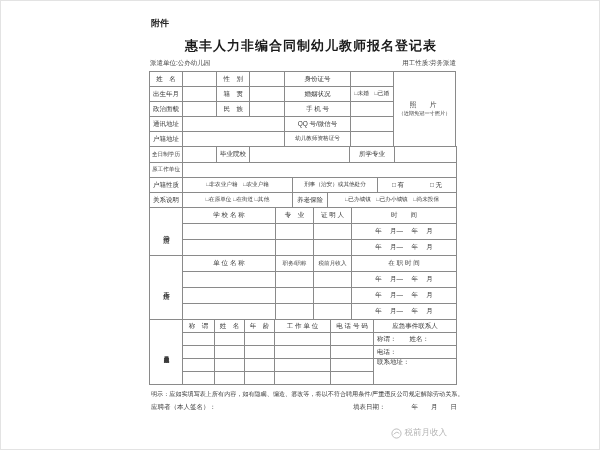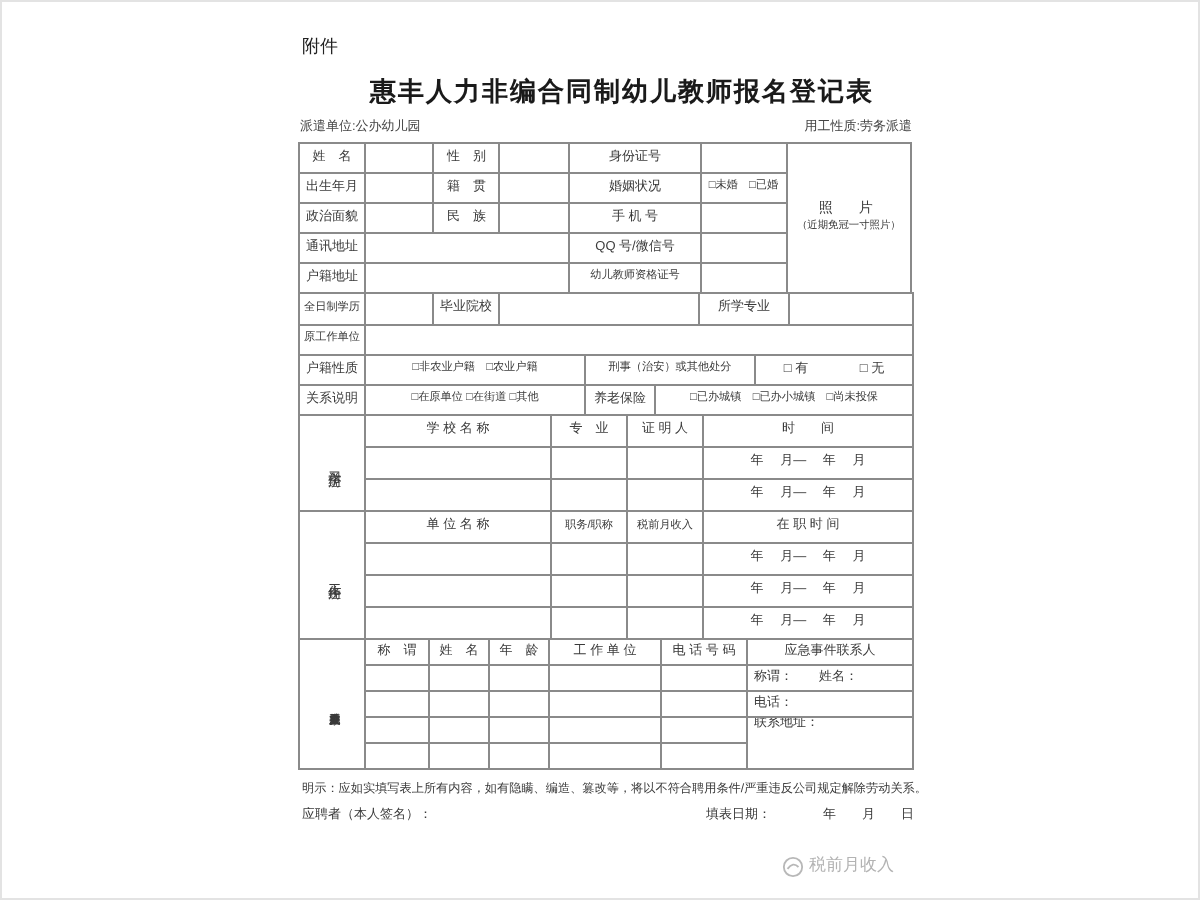--- a/index.html
+++ b/index.html
@@ -1,21 +1,21 @@
 <!DOCTYPE html>
 <html><head>
 <meta charset="utf-8">
 <style>
   html,body{margin:0;padding:0;background:#fff;}
   .canvas{
     position:relative;width:600px;height:450px;background:#ffffff;
     font-family:"Liberation Sans","DejaVu Sans",sans-serif;color:#333;
     overflow:hidden;box-sizing:border-box;border:1px solid #e3e3e3;
   }
-  .attachment{position:absolute;left:150px;top:16px;font-size:9px;font-weight:normal;color:#222;}
+  .attachment{position:absolute;left:150px;top:16px;font-size:9px;font-weight:bold;color:#222;}
   .title{position:absolute;left:156px;top:36px;width:308px;text-align:center;
          font-size:13px;font-weight:bold;color:#1a1a1a;letter-spacing:1px;}
   .subheader{position:absolute;left:149px;top:58px;width:306px;display:flex;
              justify-content:space-between;font-size:6.5px;color:#444;}
   .formbox{position:absolute;left:148px;top:70px;width:308px;}
   table{border-collapse:collapse;table-layout:fixed;width:307px;margin-top:-1px;}
   table:first-child{margin-top:0;}
   td{border:1px solid #8a8a8a;font-size:6.5px;line-height:1.05;color:#3a3a3a;
      padding:0 1px;text-align:center;vertical-align:middle;overflow:hidden;white-space:nowrap;}
   .h15 td{height:14px;}

